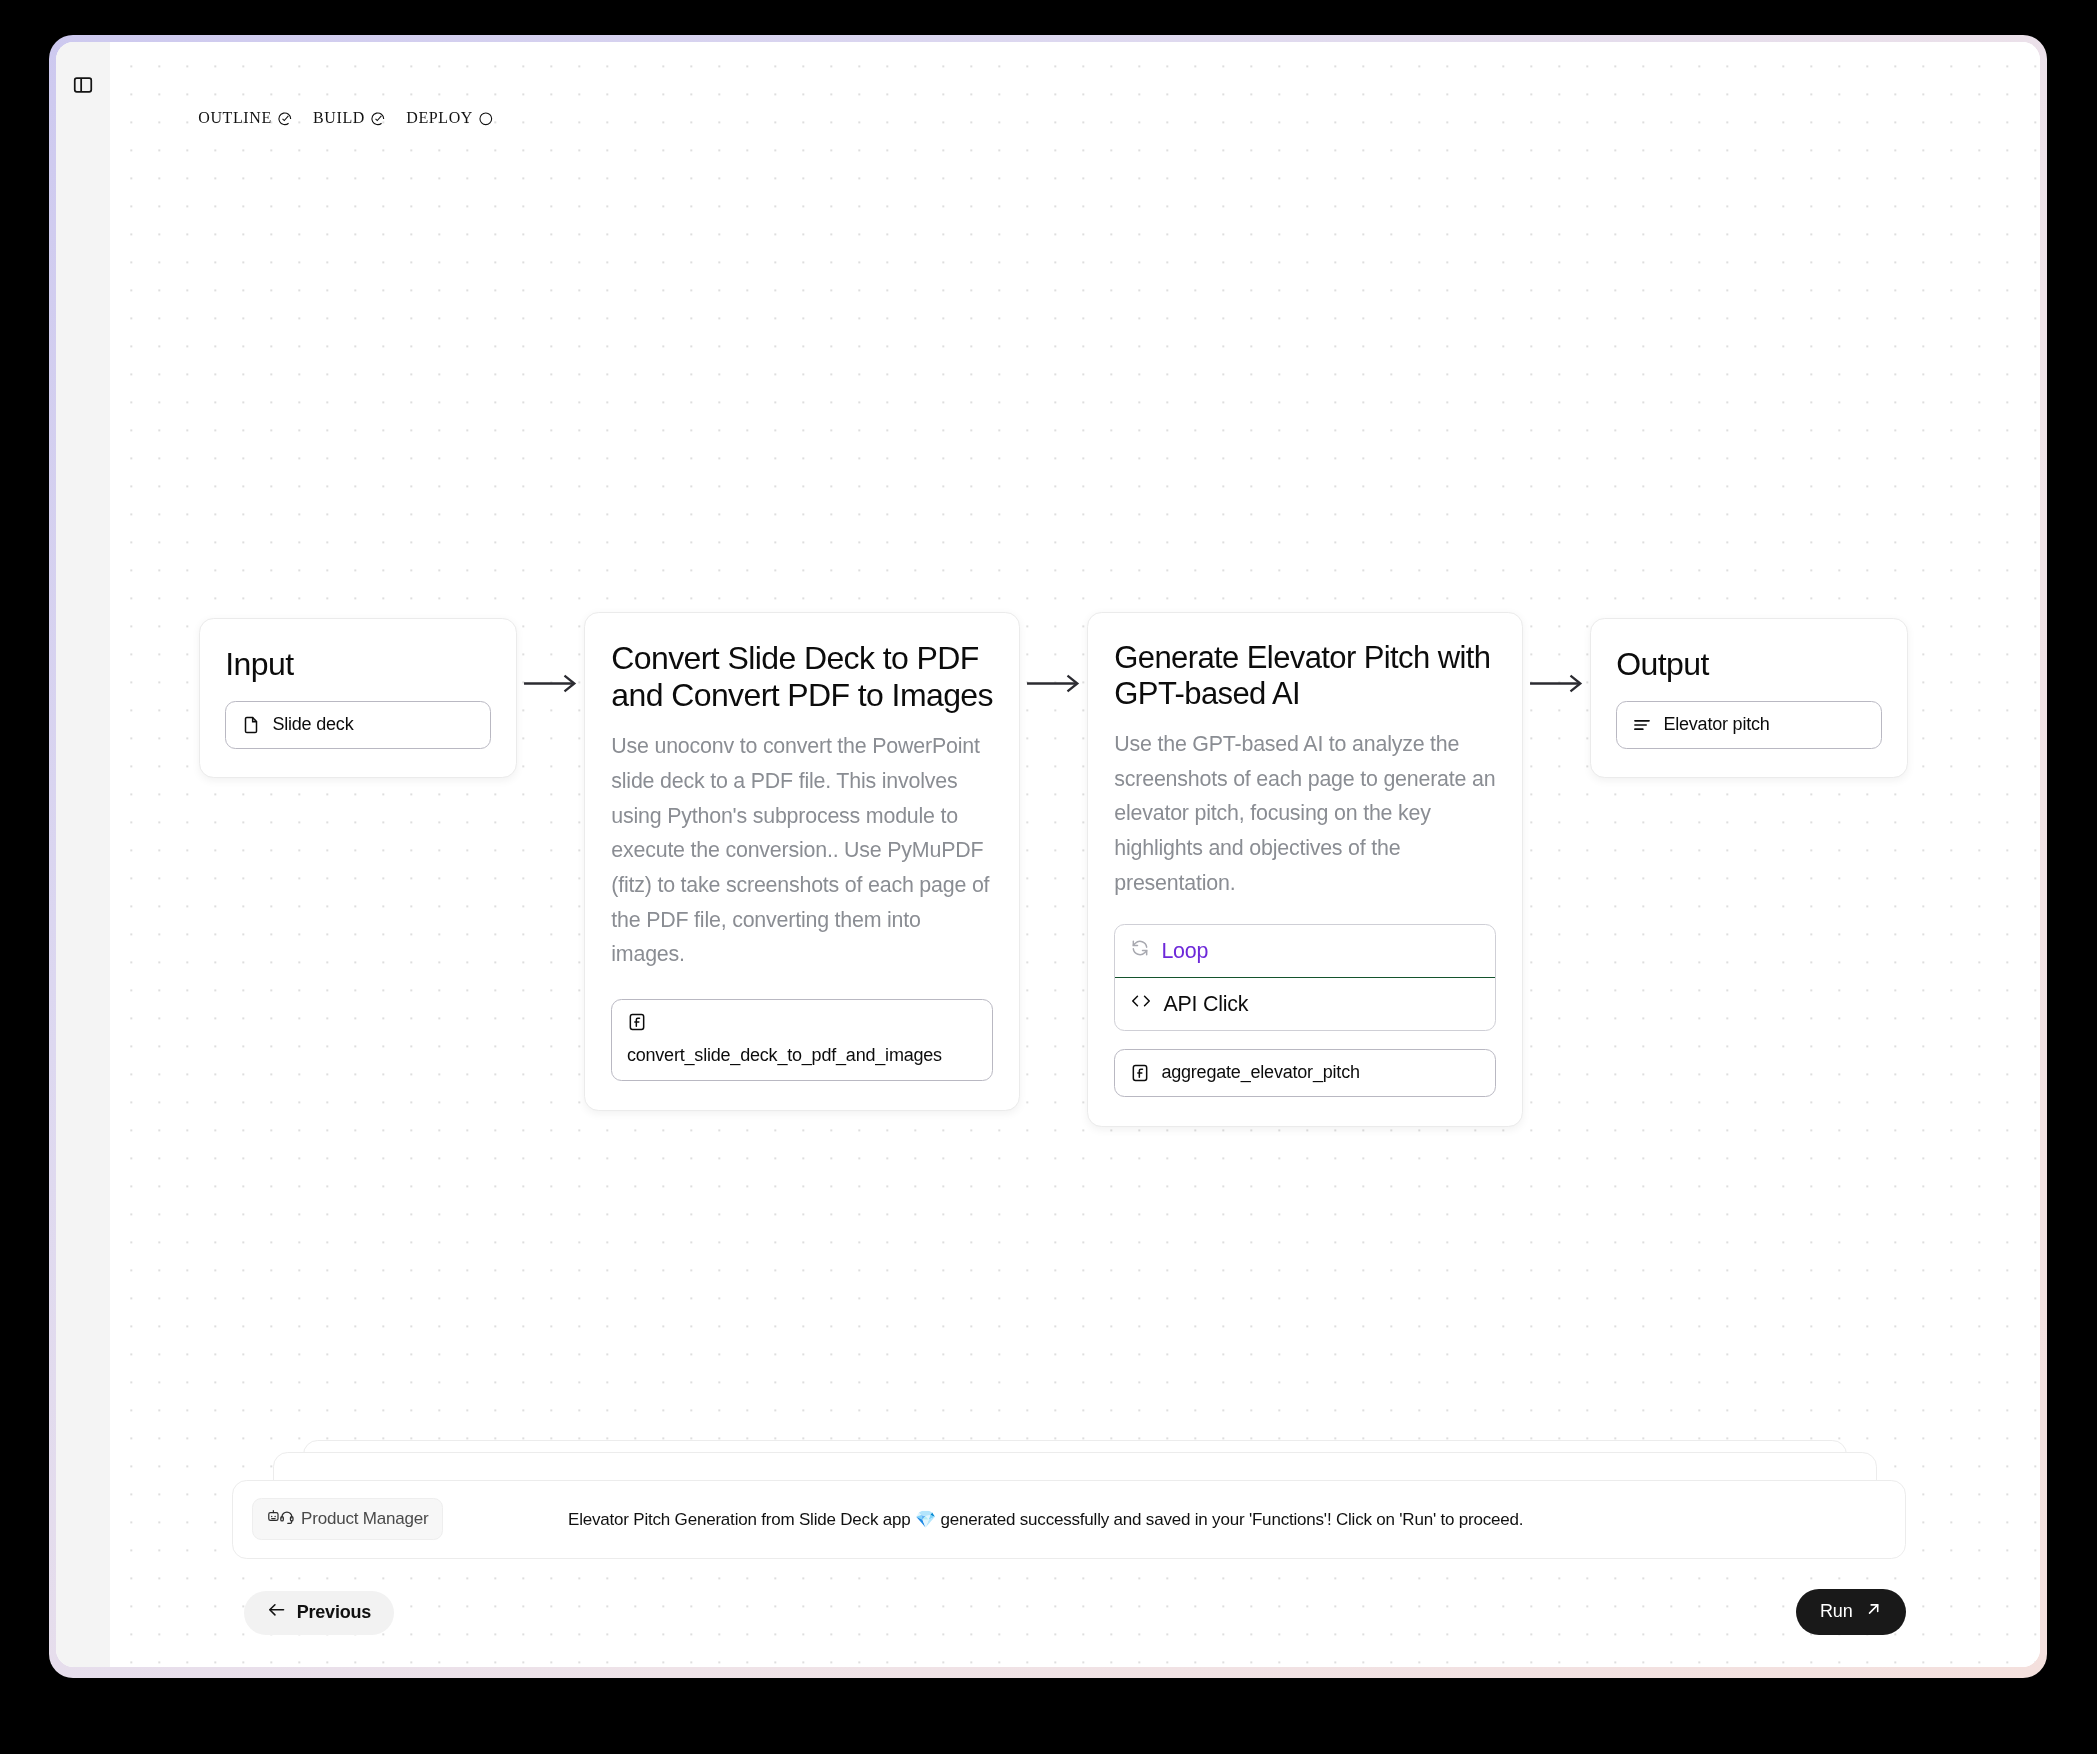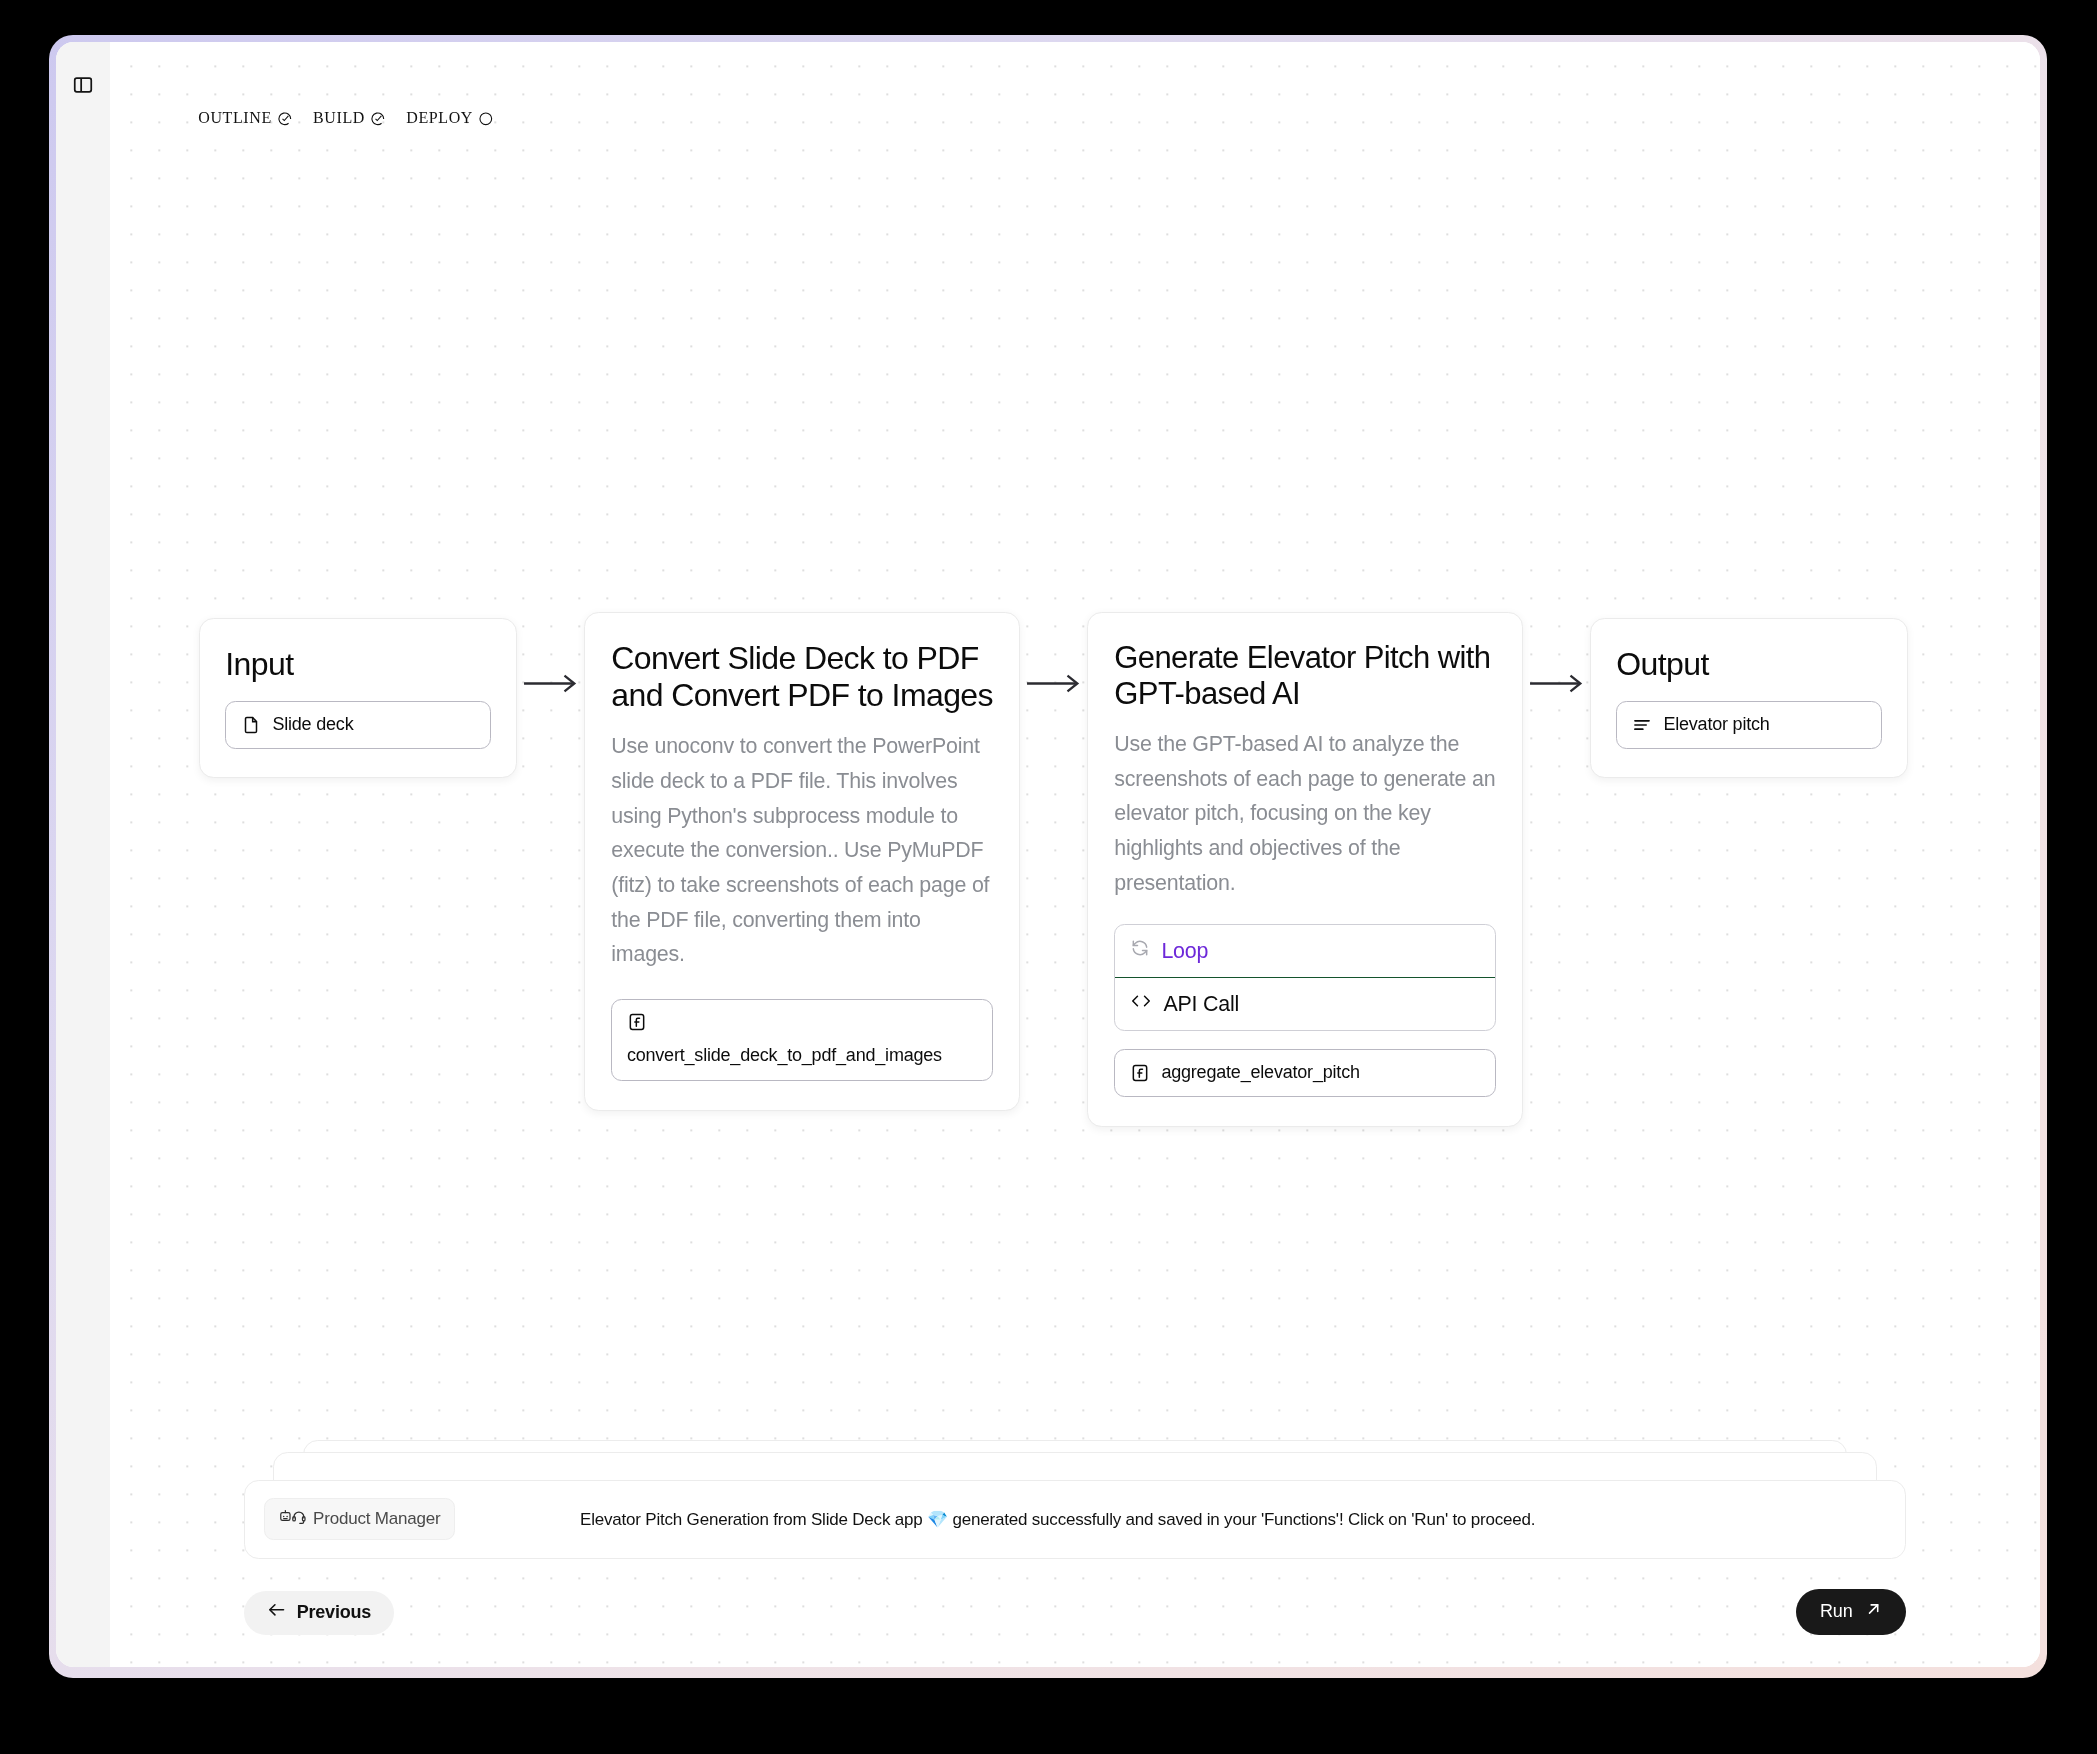--- a/index.html
+++ b/index.html
@@ -88,21 +88,21 @@
 
   
   .ghost-card{
     position:absolute; background:#fff; border:1px solid #ececec;
     border-radius:14.6px 14.6px 0 0;
   }
   #ghost-1{ left:193px; right:193px; bottom:189px; height:36px; }
   #ghost-2{ left:163px; right:163px; bottom:177px; height:36px; }
 
   #chat-bar{
-    position:absolute; left:134px; right:134px; bottom:108px; height:79px;
+    position:absolute; left:122px; right:134px; bottom:108px; height:79px;
     background:#fff; border:1px solid #ececec; border-radius:14.6px;
     display:flex; align-items:center; box-sizing:border-box;
   }
   #agent-pill{
     display:flex; align-items:center; gap:7.3px; margin-left:19px;
     background:#f7f7f7; border:1px solid #eeeeee; border-radius:9.4px;
     padding:8.3px 13.5px; font-size:17px; color:#4a4a4a; letter-spacing:-0.2px; cursor:pointer;
   }
   #chat-message{
     margin-left:125px; font-size:17px; color:#111; letter-spacing:-0.2px;
@@ -233,21 +233,21 @@
               </span>
               <span>Loop</span>
             </div>
             <div class="row api">
               <span>
                 <svg width="22" height="20" viewBox="0 0 28 24" fill="none" stroke="#0c0c0c" stroke-width="1.9" stroke-linecap="round" stroke-linejoin="round">
                   <polyline points="9.5,6 3.5,12 9.5,18"></polyline>
                     <polyline points="18.5,6 24.5,12 18.5,18"></polyline>
                 </svg>
               </span>
-              <span>API Call</span>
+              <span>API Click</span>
             </div>
           </div>
 
           <div class="chip mt">
             <span>
               <svg width="20" height="20" viewBox="0 0 24 24" fill="none" stroke="#0c0c0c" stroke-width="1.8">
                 <rect x="4" y="3" width="16" height="18" rx="2.6"></rect>
                 <path d="M15 7.6h-2.1c-1 0-1.7.8-1.7 1.8V17" stroke-linecap="round"></path>
                 <line x1="9.4" y1="12" x2="14.2" y2="12" stroke-linecap="round"></line>
               </svg>

